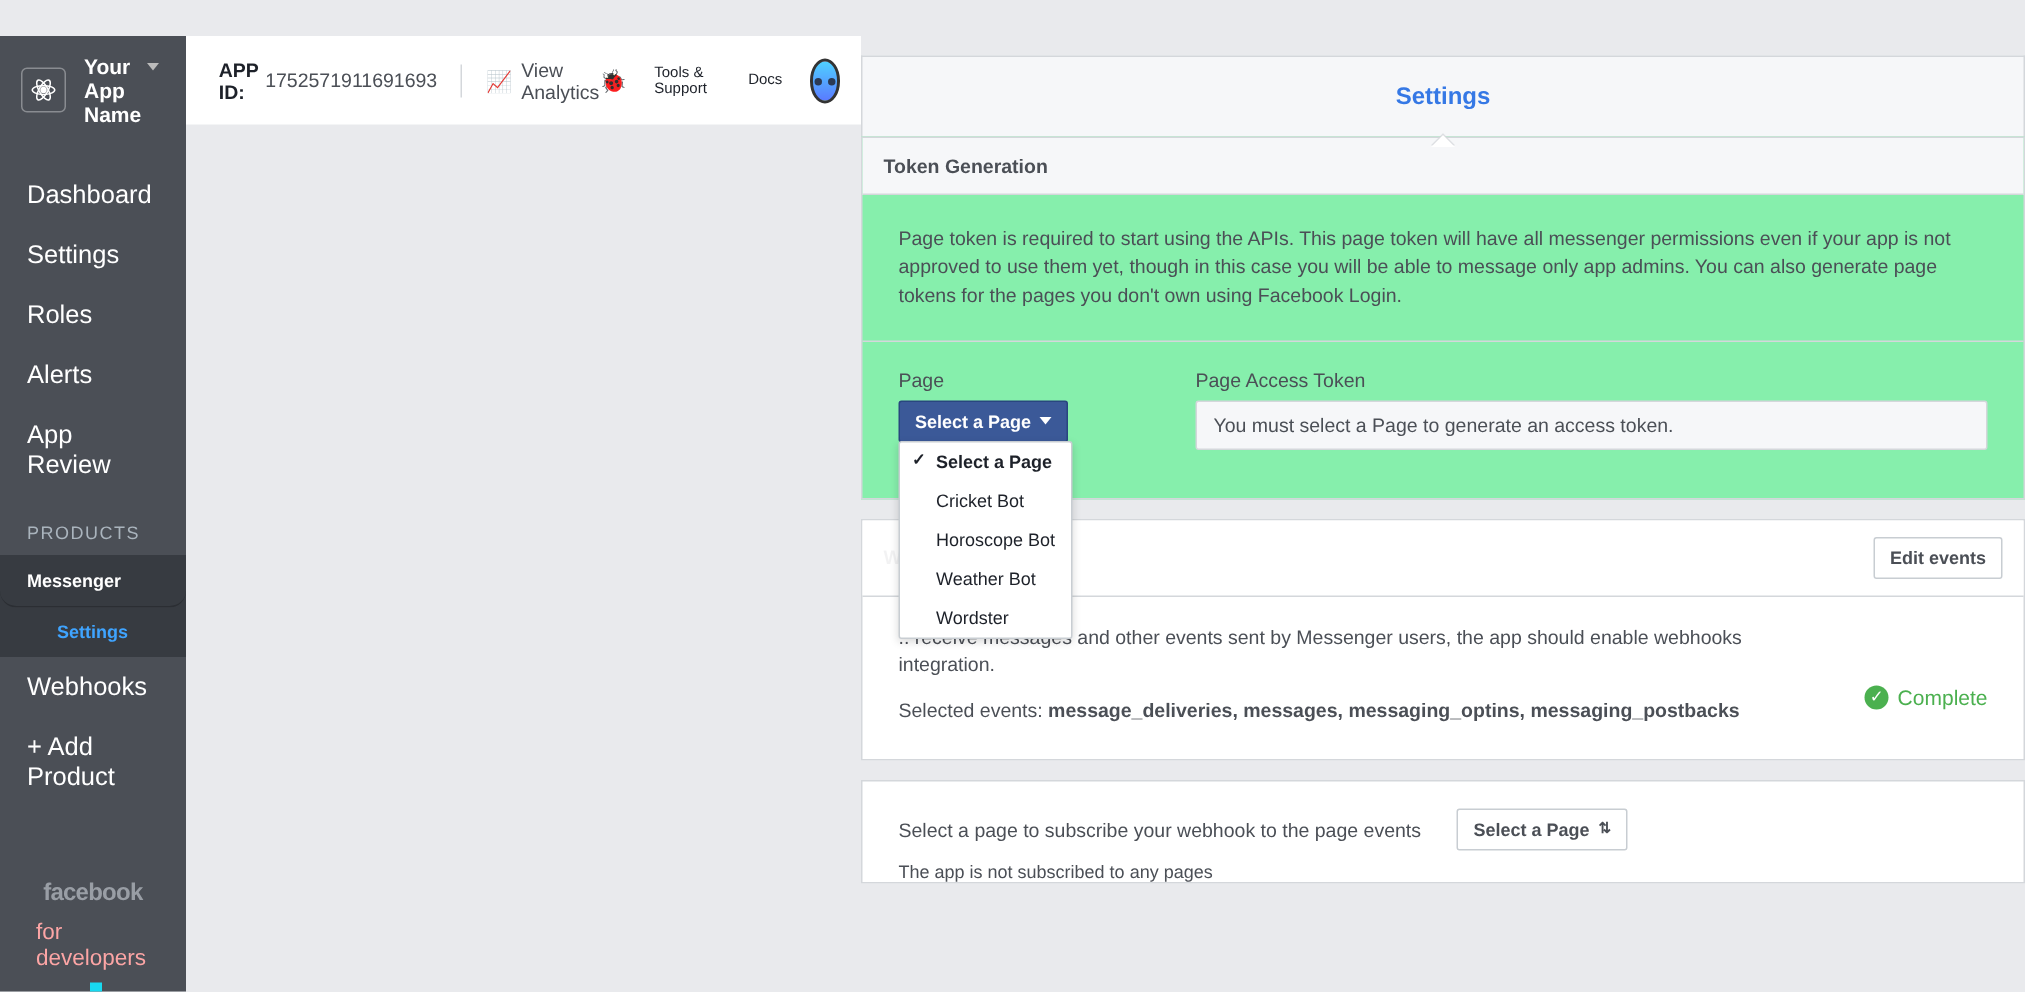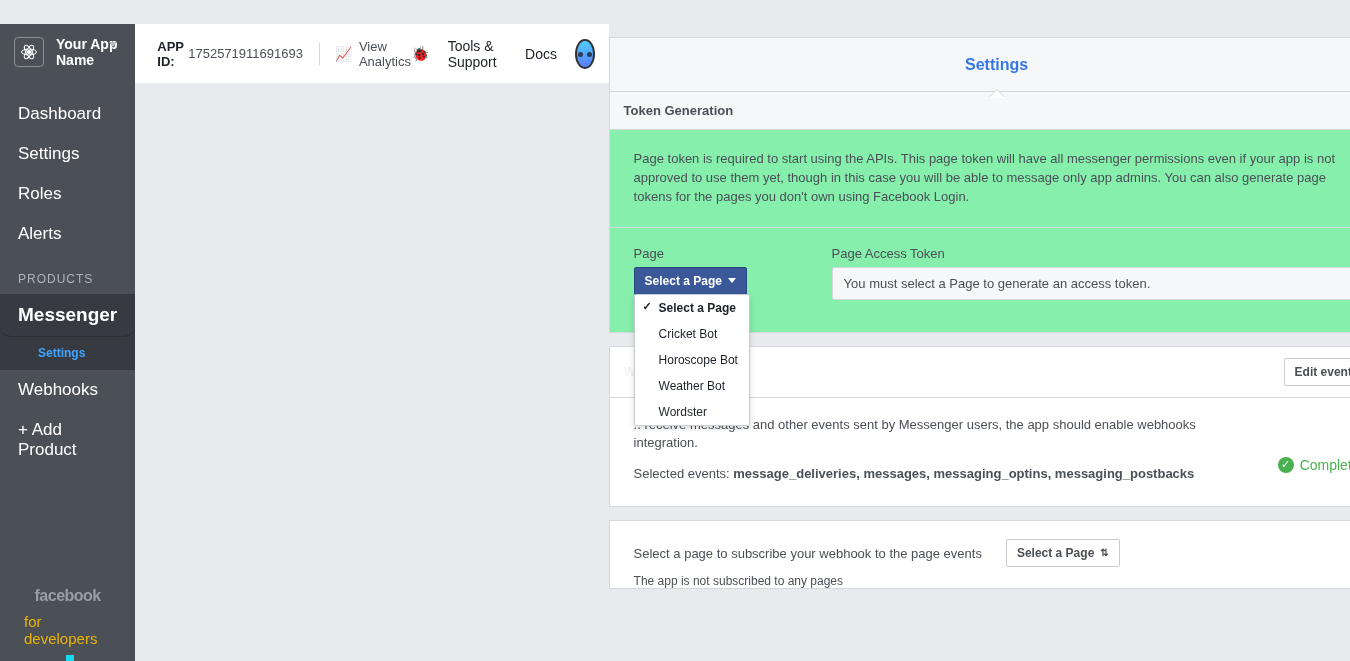--- a/index.html
+++ b/index.html
@@ -8,36 +8,36 @@
 .sidebar { width:229px; background:#4b4f56; color:#fff; display:flex; flex-direction:column; height:100%; }
 .app-header { display:flex; align-items:center; padding:12px 14px 20px 14px; position:relative; }
 .atom-icon { width:30px; height:30px; border:1px solid rgba(255,255,255,0.35); border-radius:4px; display:flex; align-items:center; justify-content:center; margin-right:12px; }
 .atom-icon svg { width:20px; height:20px; }
 .app-name { font-weight:600; font-size:14px; color:#fff; flex:1; }
 .caret { width:0; height:0; border-left:4px solid transparent; border-right:4px solid transparent; border-top:5px solid #bbb; position:absolute; right:18px; top:18px; }
 .nav { margin-top:6px; }
 .nav-item { padding:10px 18px; font-size:17px; color:#fff; cursor:pointer; }
 .products-hdr { padding:18px 18px 8px 18px; font-size:12px; color:#aab4bd; letter-spacing:1px; }
 .prod-group { background:#373b41; }
-.prod-parent { padding:10px 18px; color:#fff; font-weight:600; font-size:19px; border-bottom:1px solid #2b2e33;border-radius:11px; }
+.prod-parent { padding:10px 18px; color:#fff; font-weight:600; font-size:12px; border-bottom:1px solid #2b2e33;border-radius:11px; }
 .prod-child { padding:9px 18px 10px 38px; color:#3fa4ff; font-weight:600; font-size:12px; }
 .footer-brand { margin-top:auto; padding:14px 24px; display:flex; align-items:center; gap:8px;flex-direction:column; }
 .fb { color:#999ea5; font-weight:700; font-size:16px; letter-spacing:-0.5px; }
-.fordev { color:#eab308; font-weight:300; font-size:15px; }
+.fordev { color:#fca5a5; font-weight:300; font-size:15px; }
 .cyan-box { width:8px; height:16px; background:#18d9f0; margin-left:4px; }
 .content { flex:1; display:flex; flex-direction:row; background:#e9eaed; }
 .topbar { height:59px; background:#fff; display:flex; align-items:center; padding:0 14px 0 22px; }
 .app-id-lbl { font-weight:700; color:#1d2129; }
 .app-id-val { color:#4b4f56; margin-left:4px; }
 .divider { height:22px; width:1px; background:#d4d7db; margin:0 16px; }
 .analytics-link { display:flex; align-items:center; gap:6px; cursor:pointer; color:#4b4f56; }
 .analytics-ic { font-size:14px; color:#4b4f56; }
 .topbar-spacer { flex:1; }
 .top-right { display:flex; align-items:center; gap:18px; }
-.top-link { color:#1d2129; cursor:pointer; font-size:14px; }
+.top-link { color:#1d2129; cursor:pointer; font-size:10px; }
 .bug-ic { font-size:15px; color:#1d2129; cursor:pointer; }
 .avatar { width:30px; height:30px; border-radius:50%; background:linear-gradient(#4fd0ff,#5a7bff); border:2px solid #333; position:relative; overflow:hidden; cursor:pointer; }
 .avatar-eyes { position:absolute; top:11px; left:0; right:0; height:6px; display:flex; justify-content:center; gap:4px; }
 .avatar-eyes span { width:5px; height:5px; border-radius:50%; background:#2b3a55; }
 .panel-wrap { padding:0; width:100%; display:flex; justify-content:center; }
 .panel { width:776px; margin-top:13px; }
 .tabs { border:1px solid #d4d7db; background:#f6f7f9; height:54px; display:flex; align-items:center; justify-content:center; border-bottom:none; }
 .tab-active { color:#3578e5; font-size:16px; font-weight:600; position:relative; padding:16px 30px; }
 .tab-active:after { content:''; position:absolute; bottom:-8px; left:50%; transform:translateX(-50%); width:0; height:0; border-left:8px solid transparent; border-right:8px solid transparent; border-bottom:8px solid #fff; filter:drop-shadow(0 -1px 0 #d4d7db); }
 .card { background:#86efac; border:1px solid #d4d7db; margin-top:0; }
@@ -88,20 +88,21 @@
         </svg>
       </div>
       <span class="app-name">Your App Name</span>
       <span class="caret"></span>
     </div>
     <div class="nav">
       <div class="nav-item">Dashboard</div>
       <div class="nav-item">Settings</div>
       <div class="nav-item">Roles</div>
       <div class="nav-item">Alerts</div>
+      <div class="nav-item">App Review</div>
     </div>
     <div class="products-hdr">PRODUCTS</div>
     <div class="prod-group">
       <div class="prod-parent">Messenger</div>
       <div class="prod-child">Settings</div>
     </div>
     <div class="nav-item">Webhooks</div>
     <div class="nav-item">+ Add Product</div>
     <div class="footer-brand">
       <span class="fb">facebook</span>

